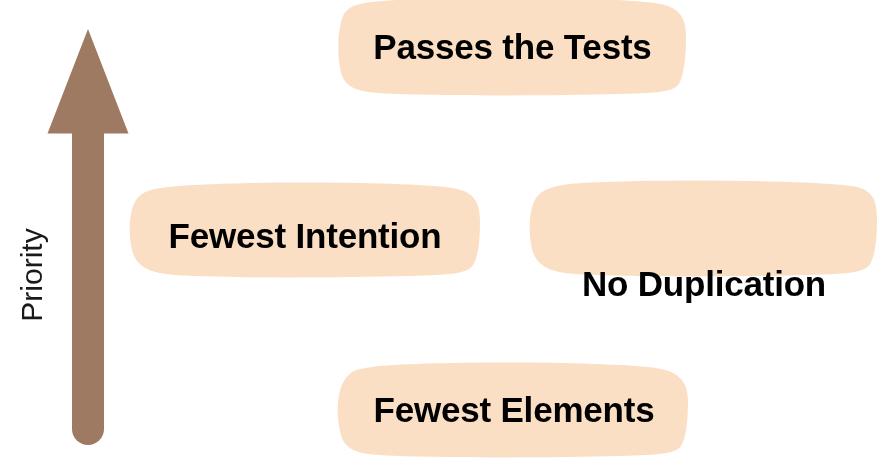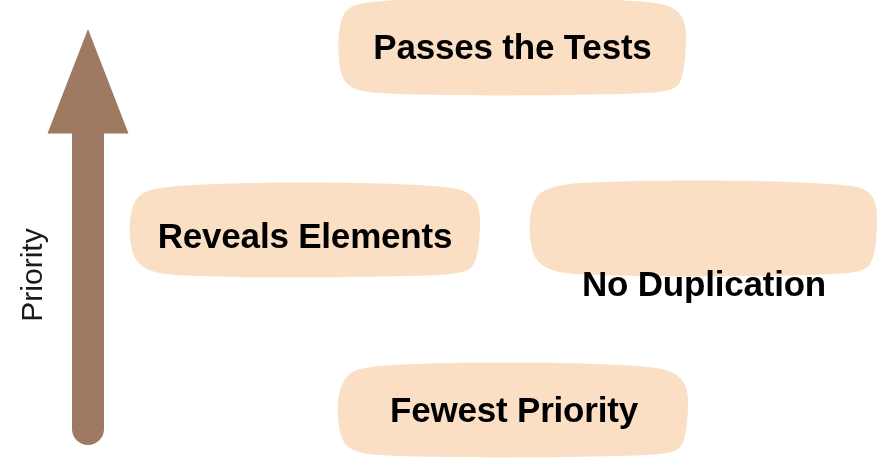--- a/index.html
+++ b/index.html
@@ -116,19 +116,19 @@
              C 540,458 420,458 378,455
              C 352,453 343,447 340,431
              C 336,414 337,392 344,381
              C 350,371 356,369 372,367 Z"></path>
   </svg>
 
   <div id="axis-label-priority">Priority</div>
 
   <div class="blob-label" id="label-passes-the-tests">Passes the Tests</div>
 
-  <div class="blob-label" id="label-reveals-intention">Reveals Elements</div>
+  <div class="blob-label" id="label-reveals-intention">Fewest Intention</div>
 
   <div class="blob-label" id="label-no-duplication">No Duplication</div>
 
-  <div class="blob-label" id="label-fewest-elements">Fewest Priority</div>
+  <div class="blob-label" id="label-fewest-elements">Fewest Elements</div>
 
 </div>
 
 </body></html>

